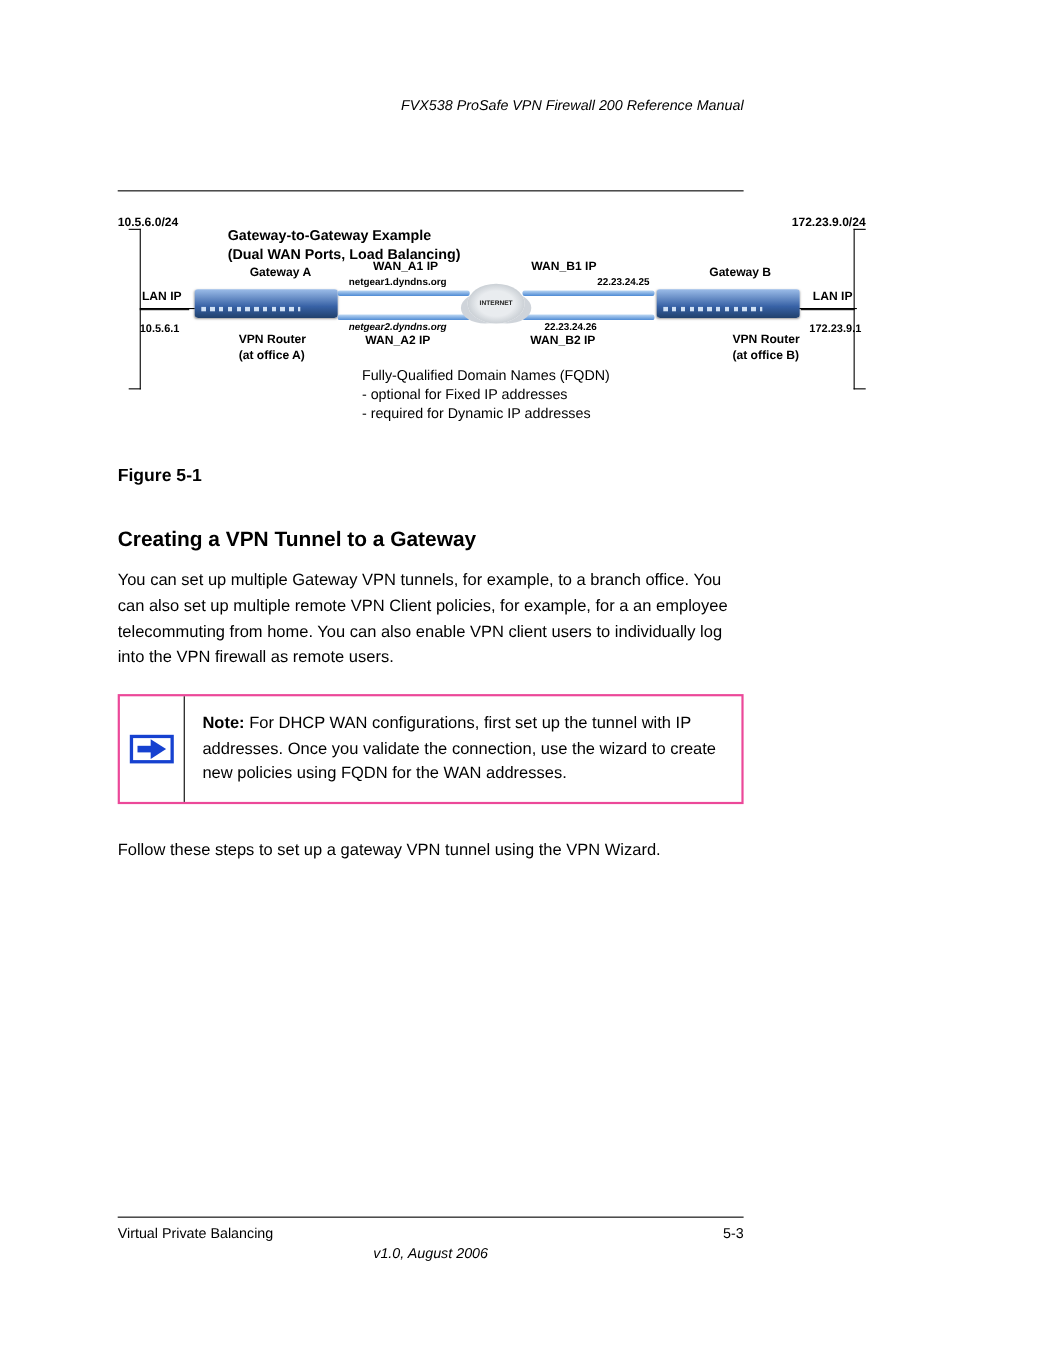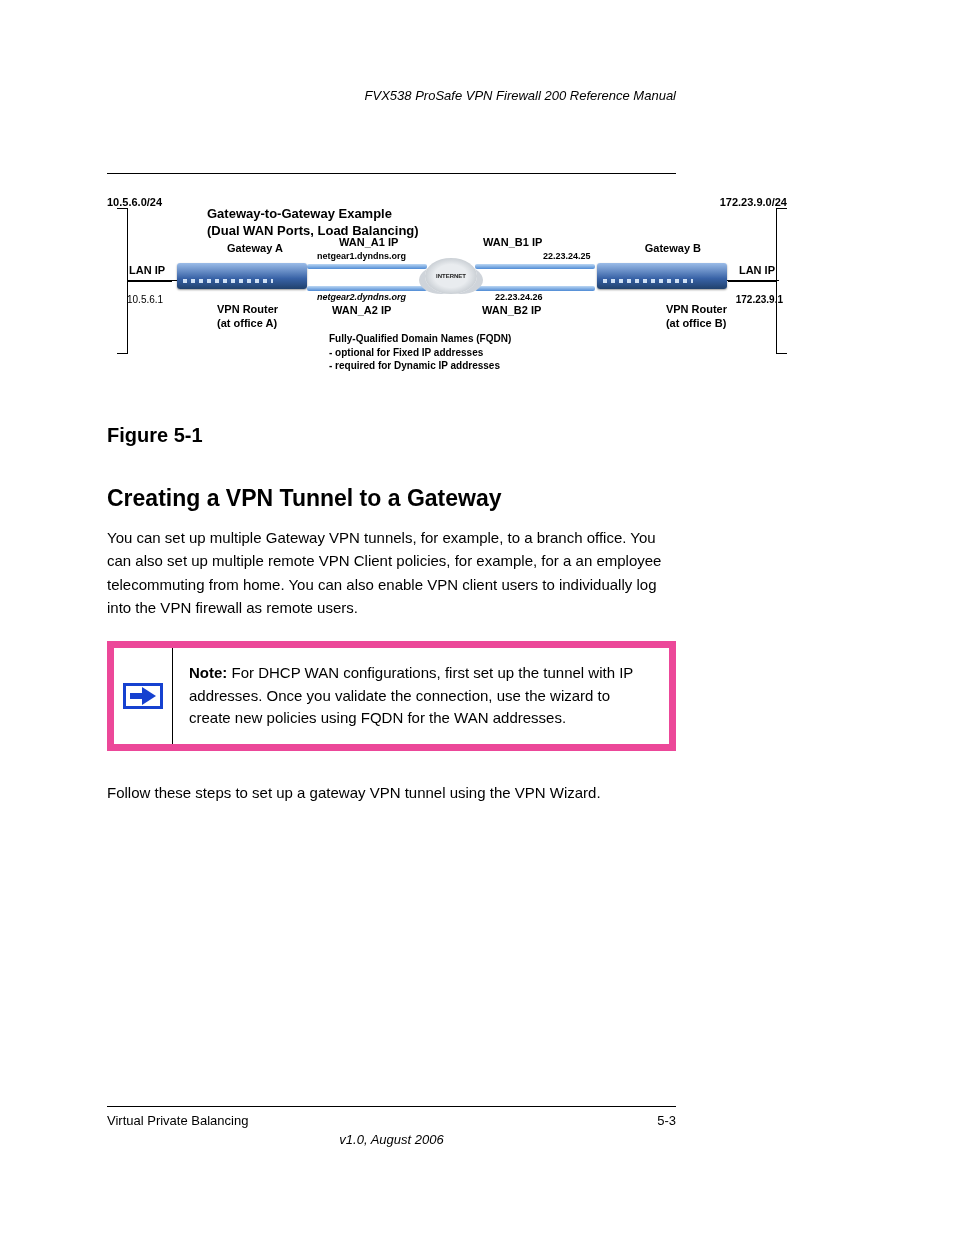--- a/index.html
+++ b/index.html
@@ -39,36 +39,36 @@
     left: 100px;
     top: 0;
     font-weight: bold;
     font-size: 13px;
     line-height: 1.3;
     margin-top: 12px;
   }
   .net-left-top { position: absolute; left: 0; top: 2px; font-weight: bold; }
   .net-right-top { position: absolute; right: 0; top: 2px; font-weight: bold; }
   .lan-a-label { position: absolute; left: 22px; top: 70px; font-weight: bold; }
-  .lan-a-ip { position: absolute; left: 20px; top: 100px; font-weight: normal; font-size: 10px; }
+  .lan-a-ip { position: absolute; left: 20px; top: 100px; font-weight: bold; font-size: 10px; }
   .lan-b-label { position: absolute; right: 12px; top: 70px; font-weight: bold; }
   .lan-b-ip { position: absolute; right: 4px; top: 100px; font-weight: bold; font-size: 10px; }
   .gw-a { position: absolute; left: 120px; top: 48px; font-weight: bold; }
   .gw-b { position: absolute; right: 86px; top: 48px; font-weight: bold; text-align: right; }
   .vpn-a { position: absolute; left: 110px; top: 109px; font-weight: bold; line-height: 1.25;}
   .vpn-b { position: absolute; right: 60px; top: 109px; font-weight: bold; line-height:1.25;}
   .wan-a1 { position: absolute; left: 232px; top: 42px; font-weight: bold; }
   .wan-a1-dns { position: absolute; left: 210px; top: 57px; font-weight: bold; font-size: 9px; }
   .wan-a2-dns { position: absolute; left: 210px; top: 98px; font-weight: bold; font-size: 9px; font-style: italic; }
   .wan-a2 { position: absolute; left: 225px; top: 110px; font-weight: bold; }
   .wan-b1 { position: absolute; left: 376px; top: 42px; font-weight: bold; }
   .wan-b1-ip { position: absolute; left: 388px; top: 57px; font-weight: bold; font-size: 9px; margin-left: 48px; }
   .wan-b2-ip { position: absolute; left: 388px; top: 98px; font-weight: bold; font-size: 9px; }
   .wan-b2 { position: absolute; left: 375px; top: 110px; font-weight: bold; }
-  .fqdn-note { position: absolute; left: 222px; top: 138px; font-size: 10px; font-weight: bold; line-height: 1.35;}
+  .fqdn-note { position: absolute; left: 222px; top: 138px; font-size: 13px; font-weight: normal; line-height: 1.35;}
   .router-img {
     position: absolute;
     width: 130px;
     height: 26px;
     background: linear-gradient(180deg,#9bbce8 0%,#3862a6 60%,#20416d 100%);
     border-radius: 3px;
     box-shadow: 0 1px 2px rgba(0,0,0,0.4);
   }
   .router-a { left: 70px; top: 69px; }
   .router-b { right: 60px; top: 69px; }
@@ -113,37 +113,37 @@
     height: 5px;
     background: linear-gradient(180deg,#bcd7f3,#4f8bd5);
     border-radius: 2px;
   }
   .link-a1 { left: 200px; top: 70px; width: 120px; }
   .link-a2 { left: 200px; top: 92px; width: 120px; }
   .link-b1 { left: 368px; top: 70px; width: 120px; }
   .link-b2 { left: 368px; top: 92px; width: 120px; }
   .figure-caption {
     font-weight: bold;
-    font-size: 20px;
+    font-size: 16px;
     margin: 10px 0 24px 0;
   }
   .section-title {
     font-weight: bold;
-    font-size: 23px;
+    font-size: 19px;
     color: #000;
     margin-top: 38px;
     margin-bottom: 14px;
   }
   .body-text {
     font-size: 15px;
     line-height: 1.55;
     margin: 0 0 14px 0;
   }
   .note-box {
-    border: 7px solid #ec4899;
+    border: 2px solid #ec4899;
     display: flex;
     align-items: stretch;
     margin: 22px 0 30px 0;
   }
   .note-icon-cell {
     width: 58px;
     border-right: 1px solid #000;
     display: flex;
     align-items: center;
     justify-content: center;

